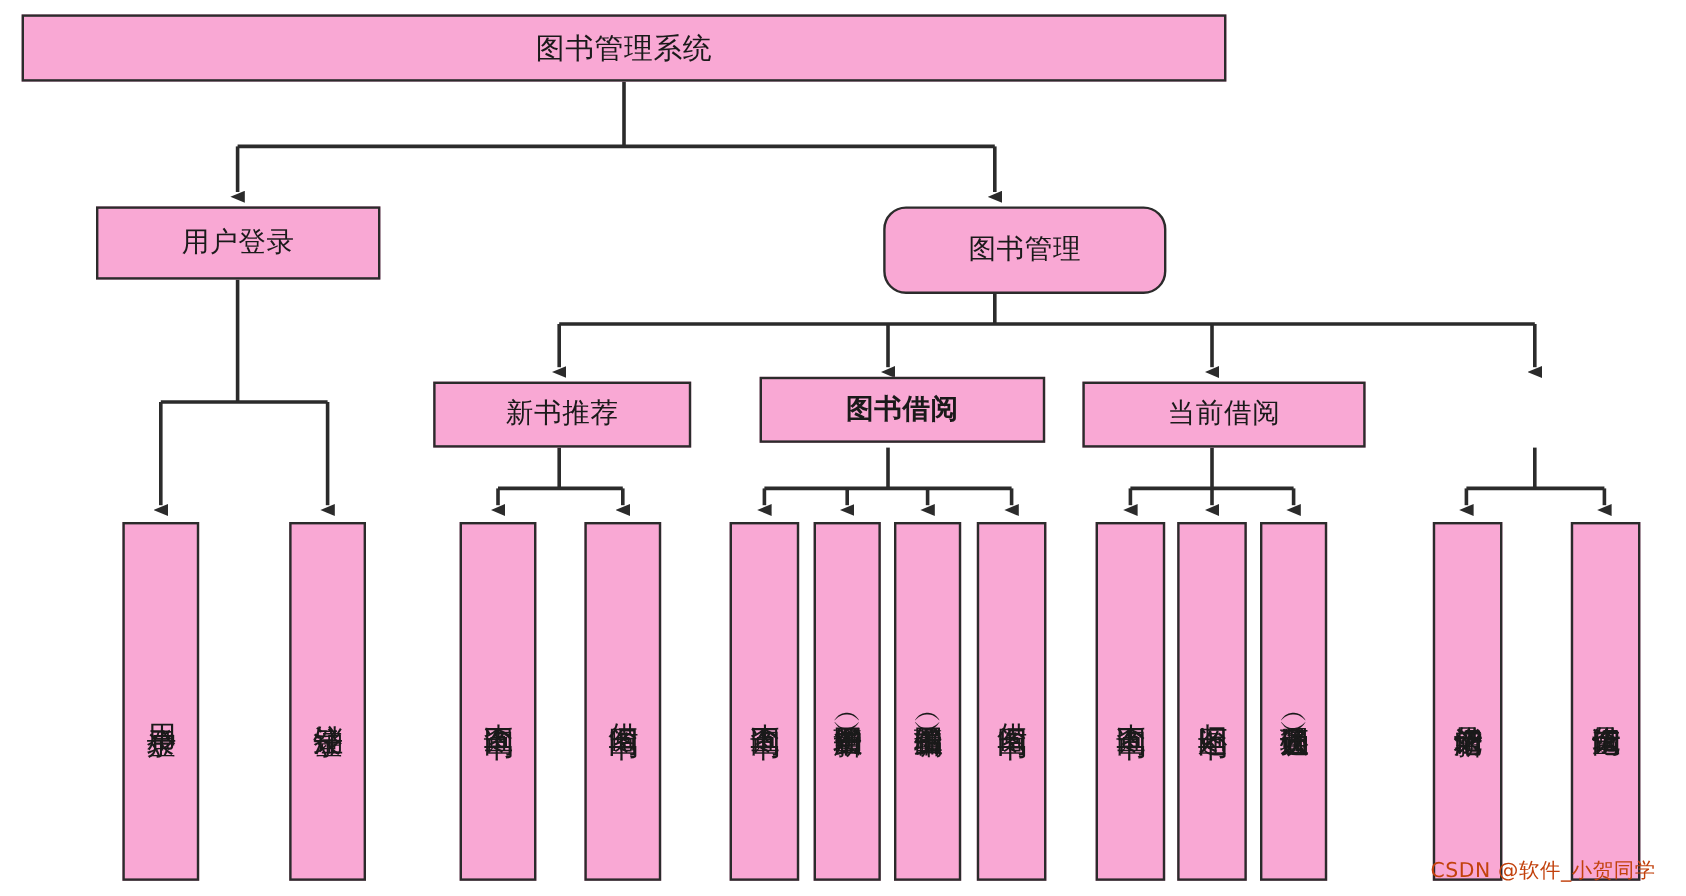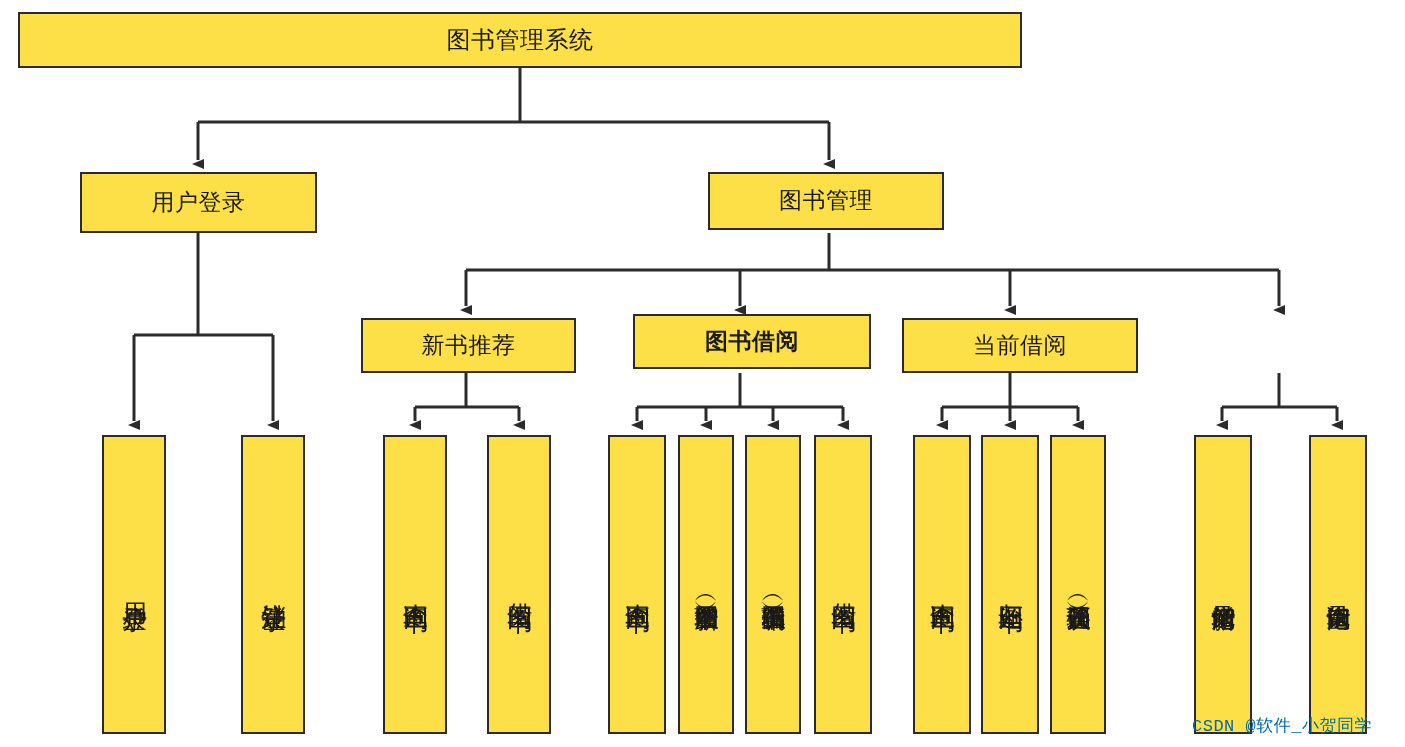--- a/index.html
+++ b/index.html
@@ -22,21 +22,21 @@
     position: absolute;
     left: 0;
     top: 0;
     width: 1405px;
     height: 747px;
     pointer-events: none;
   }
   .node {
     position: absolute;
     box-sizing: border-box;
-    background: #fde047;
+    background: #f9a8d4;
     border: 2px solid #2b2b2b;
     display: flex;
     align-items: center;
     justify-content: center;
     color: #1a1a1a;
   }
   .node .lbl {
     display: block;
     text-align: center;
     line-height: 1.18;
@@ -64,24 +64,23 @@
     letter-spacing: 2px;
     white-space: nowrap;
   }
   .node.vert.tall .lbl {
     font-size: 24px;
     letter-spacing: 0px;
   }
   .watermark {
     position: absolute;
     font-size: 17px;
-    color: #0369a1;
+    color: #c2410c;
     white-space: nowrap;
     letter-spacing: 0.5px;
-    font-family: Liberation Mono, monospace;
   }
 </style>
 </head>
 <body>
 
 <div id="canvas">
 
   <svg id="wires" viewBox="0 0 1405 747" xmlns="http://www.w3.org/2000/svg">
     <defs>
       <marker id="arrow" markerWidth="10" markerHeight="12" refX="1" refY="6" orient="auto" markerUnits="userSpaceOnUse">
@@ -133,21 +132,21 @@
   </svg>
 
   <div class="node horiz root" style="left:18px; top:12px; width:1004px; height:56px;">
     <span class="lbl">图书管理系统</span>
   </div>
 
   <div class="node horiz" style="left:80px; top:172px; width:237px; height:61px;">
     <span class="lbl">用户登录</span>
   </div>
 
-  <div class="node horiz" style="left:708px; top:172px; width:236px; height:58px;">
+  <div class="node horiz" style="left:736px; top:172px; width:236px; height:73px;border-radius:19px;">
     <span class="lbl">图书管理</span>
   </div>
 
   <div class="node horiz" style="left:361px; top:318px; width:215px; height:55px;">
     <span class="lbl">新书推荐</span>
   </div>
 
   <div class="node horiz" style="left:633px; top:314px; width:238px; height:55px;font-weight:bold;">
     <span class="lbl">图书借阅</span>
   </div>

